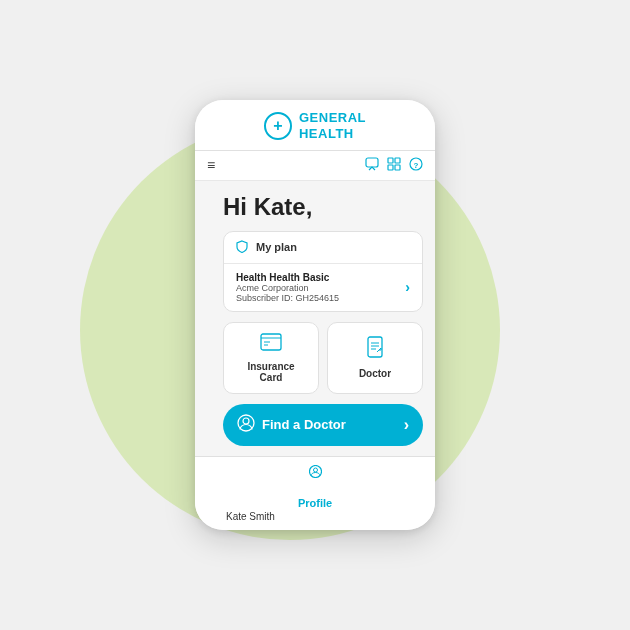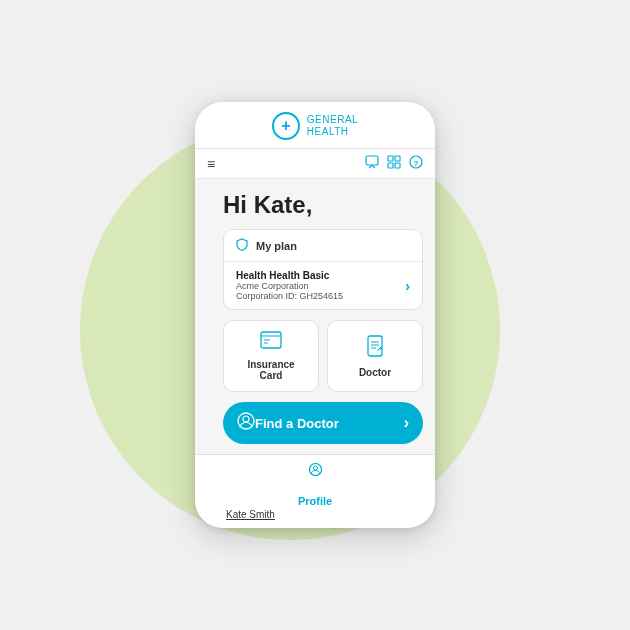--- a/index.html
+++ b/index.html
@@ -68,22 +68,22 @@
       font-weight: bold;
       line-height: 1;
     }
 
     .logo-text {
       display: flex;
       flex-direction: column;
     }
 
     .logo-text span {
-      font-size: 10px;
-      font-weight: normal;
+      font-size: 13px;
+      font-weight: bold;
       color: #00b0d4;
       letter-spacing: 0.5px;
       line-height: 1.2;
     }
 
     
     .nav-bar {
       background: #ffffff;
       padding: 6px 12px;
       display: flex;
@@ -249,21 +249,21 @@
       display: flex;
       align-items: center;
       justify-content: space-between;
       margin-bottom: 10px;
       cursor: pointer;
     }
 
     .find-doctor-left {
       display: flex;
       align-items: center;
-      gap: 0;
+      gap: 7px;
     }
 
     .find-doctor-icon {
       color: #fff;
       font-size: 16px;
     }
 
     .find-doctor-label {
       color: #fff;
       font-size: 13px;
@@ -299,21 +299,20 @@
       font-size: 11px;
       font-weight: bold;
       color: #00b0d4;
     }
 
     .profile-name {
       font-size: 10px;
       color: #333;
       margin-top: 2px;
       padding-left: 19px;
-      text-decoration: underline;
     }
   </style>
 </head>
 <body>
 
 <div class="bg-circle"></div>
 
 <div class="phone">
 
   <div class="phone-header">
@@ -363,21 +362,21 @@
           <svg width="12" height="13" viewBox="0 0 12 13" fill="none">
             <path d="M6 1L11 3V7C11 9.5 8.5 11.5 6 12.5C3.5 11.5 1 9.5 1 7V3L6 1Z" stroke="#00b0d4" stroke-width="1.2" fill="none"></path>
           </svg>
         </span>
         <span class="card-header-title">My plan</span>
       </div>
       <div class="card-body">
         <div class="plan-info">
           <span class="plan-name">Health Health Basic</span>
           <span class="plan-corp">Acme Corporation</span>
-          <span class="plan-id">Corporation ID: GH254615</span>
+          <span class="plan-id">Subscriber ID: GH254615</span>
         </div>
         <span class="chevron-right">›</span>
       </div>
     </div>
 
     <div class="quick-actions">
       <div class="action-card">
         <span class="action-icon">
           <svg width="22" height="18" viewBox="0 0 22 18" fill="none">
             <rect x="1" y="1" width="20" height="16" rx="2" stroke="#00b0d4" stroke-width="1.3" fill="none"></rect>

